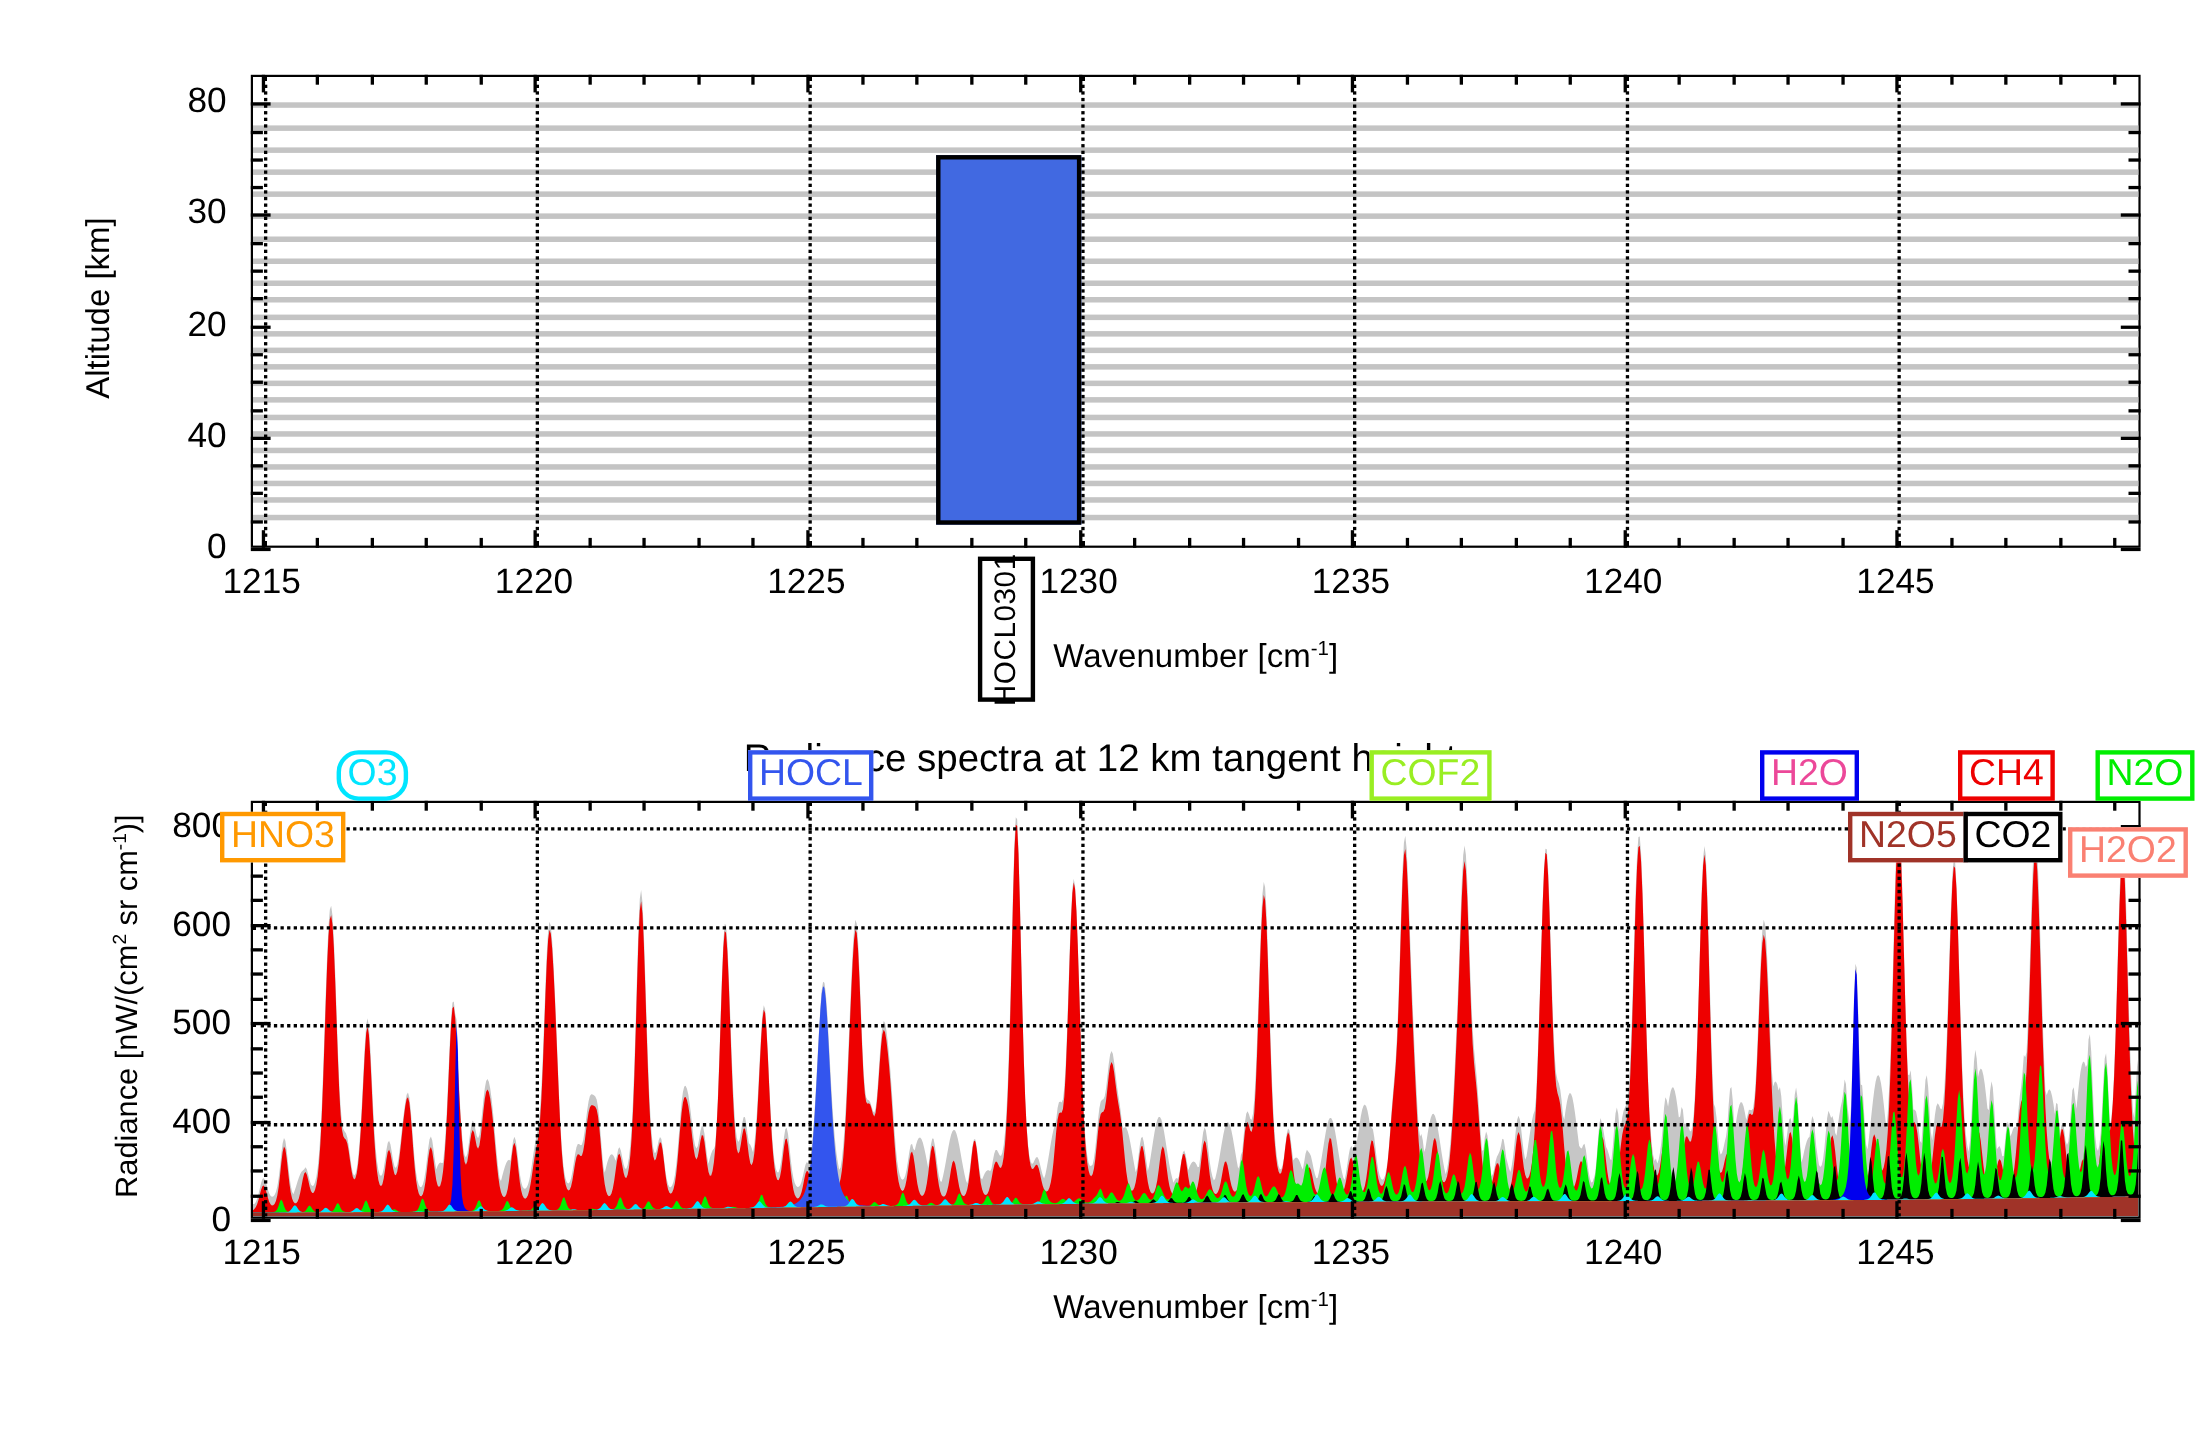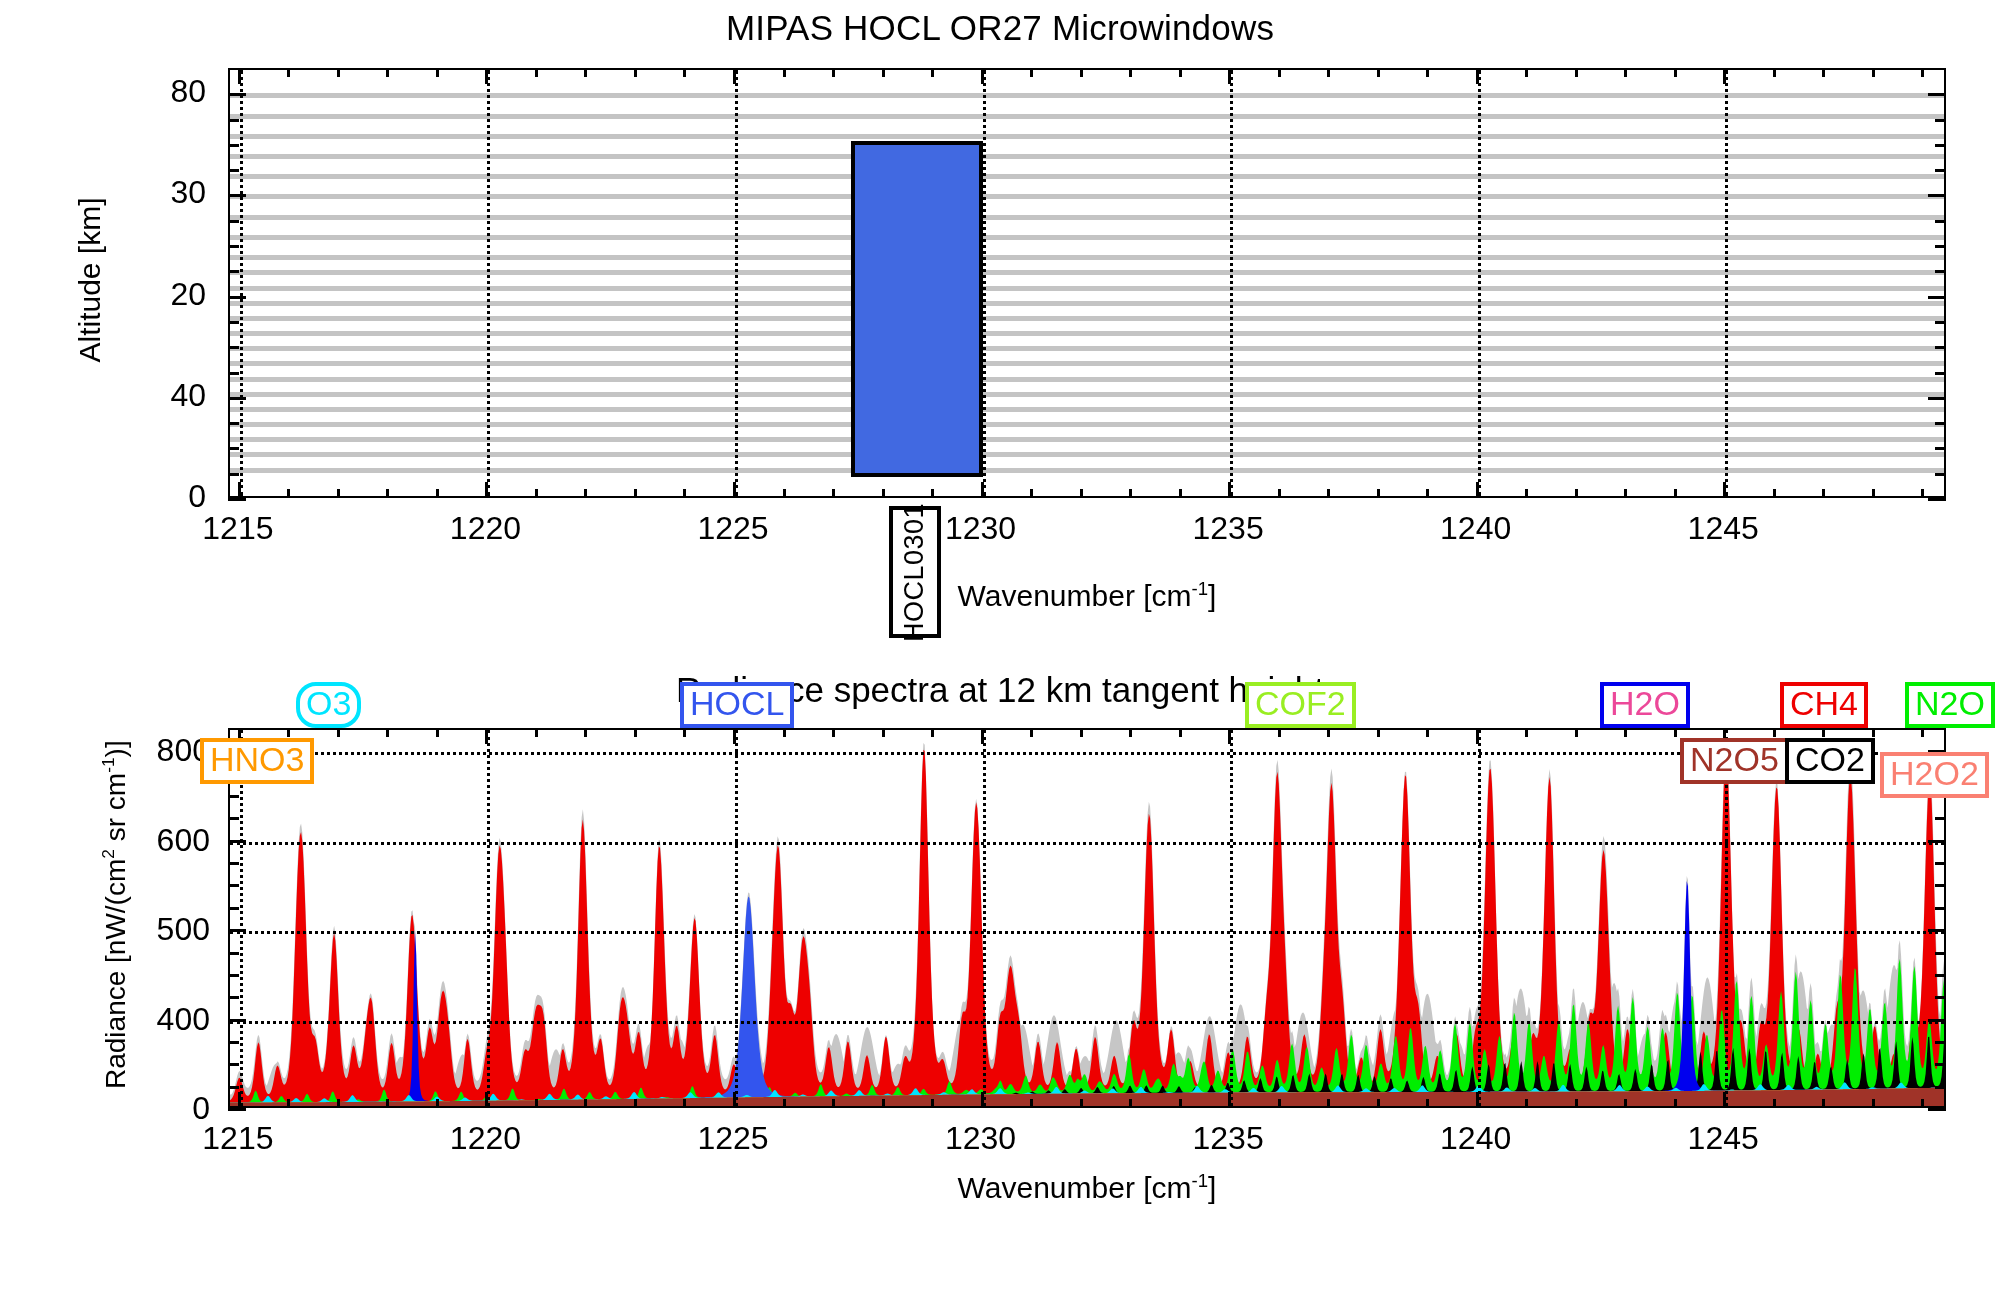--- a/index.html
+++ b/index.html
@@ -29,21 +29,20 @@
   #xlabel-bot{position:absolute;left:228px;top:530px;width:1718px;text-align:center;font-size:30px;}
   .sup{font-size:.62em;vertical-align:super;}
   .legend-chip{position:absolute;border:4px solid;background:#fff;padding:0 6px 3px;font-size:34px;line-height:1.02;box-sizing:border-box;white-space:nowrap;}
 </style>
 </head>
 <body>
 
 <div class="fig">
 
   <div id="panel-top">
-    <div id="title-top">MIPAS HOCL OR27 Microwindows</div>
 
     <div id="plot-top">
       <div id="grid-top">
           <div class="hline" style="top: 397.647px;"></div>
           <div class="hline" style="top: 382.471px;"></div>
           <div class="hline" style="top: 367.294px;"></div>
           <div class="hline" style="top: 352.118px;"></div>
           <div class="hline" style="top: 336.941px;"></div>
           <div class="hline" style="top: 321.765px;"></div>
           <div class="hline" style="top: 306.588px;"></div>
@@ -349,21 +348,21 @@
         <div style="position: absolute; width: 0px; border-left: 3px solid rgb(0, 0, 0); left: 1772.71px; top: 88px; height: 9px;"></div>
         <div style="position: absolute; width: 0px; border-left: 3px solid rgb(0, 0, 0); left: 1822.22px; top: 459px; height: 9px;"></div>
         <div style="position: absolute; width: 0px; border-left: 3px solid rgb(0, 0, 0); left: 1822.22px; top: 88px; height: 9px;"></div>
         <div style="position: absolute; width: 0px; border-left: 3px solid rgb(0, 0, 0); left: 1871.73px; top: 459px; height: 9px;"></div>
         <div style="position: absolute; width: 0px; border-left: 3px solid rgb(0, 0, 0); left: 1871.73px; top: 88px; height: 9px;"></div>
         <div style="position: absolute; width: 0px; border-left: 3px solid rgb(0, 0, 0); left: 1921.24px; top: 459px; height: 9px;"></div>
         <div style="position: absolute; width: 0px; border-left: 3px solid rgb(0, 0, 0); left: 1921.24px; top: 88px; height: 9px;"></div>
       </div>
     <div id="legend-bot">
         <div class="legend-chip" style="left: 200px; top: 98px; border-color: rgb(255, 153, 0); color: rgb(255, 153, 0);">HNO3</div>
-        <div class="legend-chip" style="left: 296px; top: 42px; border-color: rgb(0, 229, 255); color: rgb(0, 229, 255); border-radius: 20px;">O3</div>
+        <div class="legend-chip" style="left: 306px; top: 42px; border-color: rgb(0, 229, 255); color: rgb(0, 229, 255); border-radius: 20px;">O3</div>
         <div class="legend-chip" style="left: 680px; top: 42px; border-color: rgb(51, 85, 238); color: rgb(51, 85, 238);">HOCL</div>
         <div class="legend-chip" style="left: 1245px; top: 42px; border-color: rgb(153, 238, 34); color: rgb(153, 238, 34);">COF2</div>
         <div class="legend-chip" style="left: 1600px; top: 42px; border-color: rgb(0, 0, 238); color: #ec4899;">H2O</div>
         <div class="legend-chip" style="left: 1680px; top: 98px; border-color: rgb(160, 51, 40); color: rgb(160, 51, 40);">N2O5</div>
         <div class="legend-chip" style="left: 1780px; top: 42px; border-color: rgb(238, 0, 0); color: rgb(238, 0, 0);">CH4</div>
         <div class="legend-chip" style="left: 1785px; top: 98px; border-color: rgb(0, 0, 0); color: rgb(0, 0, 0);">CO2</div>
         <div class="legend-chip" style="left: 1880px; top: 112px; border-color: rgb(250, 128, 114); color: rgb(250, 128, 114);">H2O2</div>
         <div class="legend-chip" style="left: 1905px; top: 42px; border-color: rgb(0, 238, 0); color: rgb(0, 238, 0);">N2O</div>
       </div>
 

